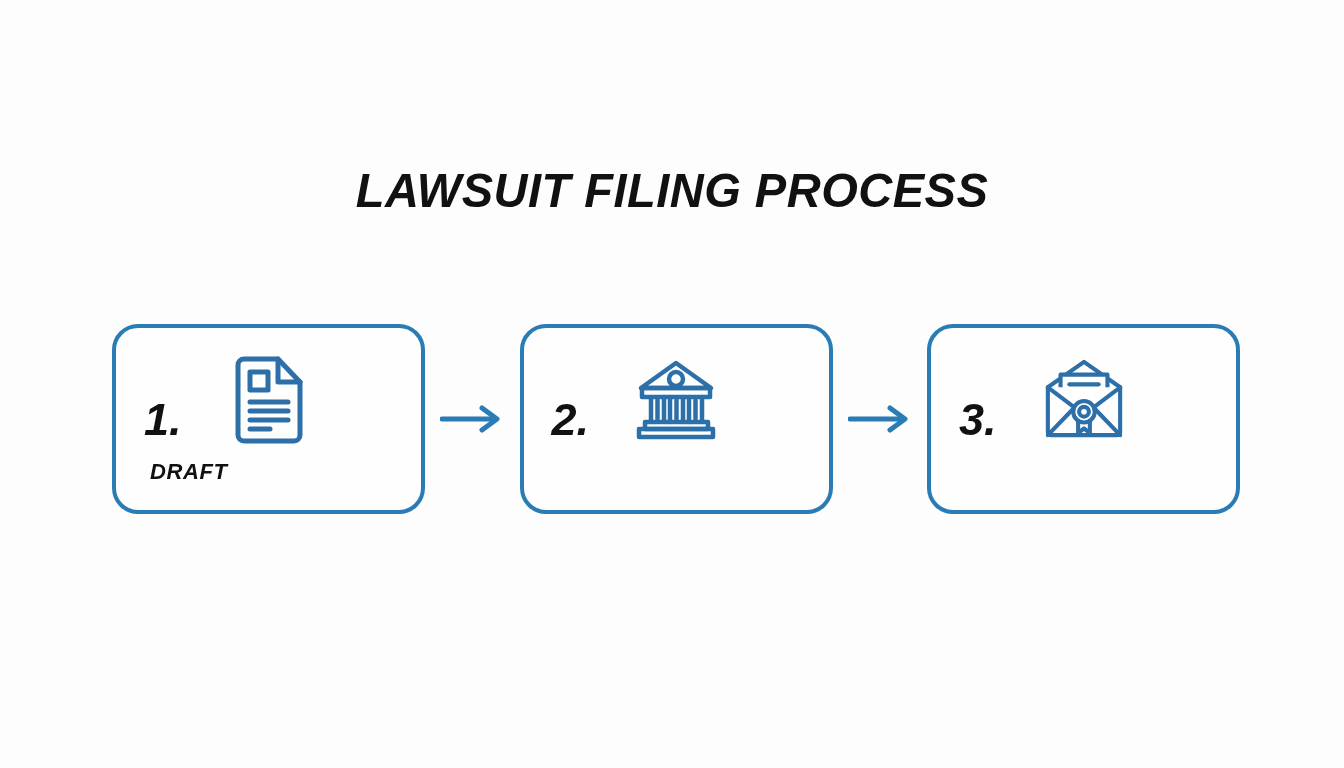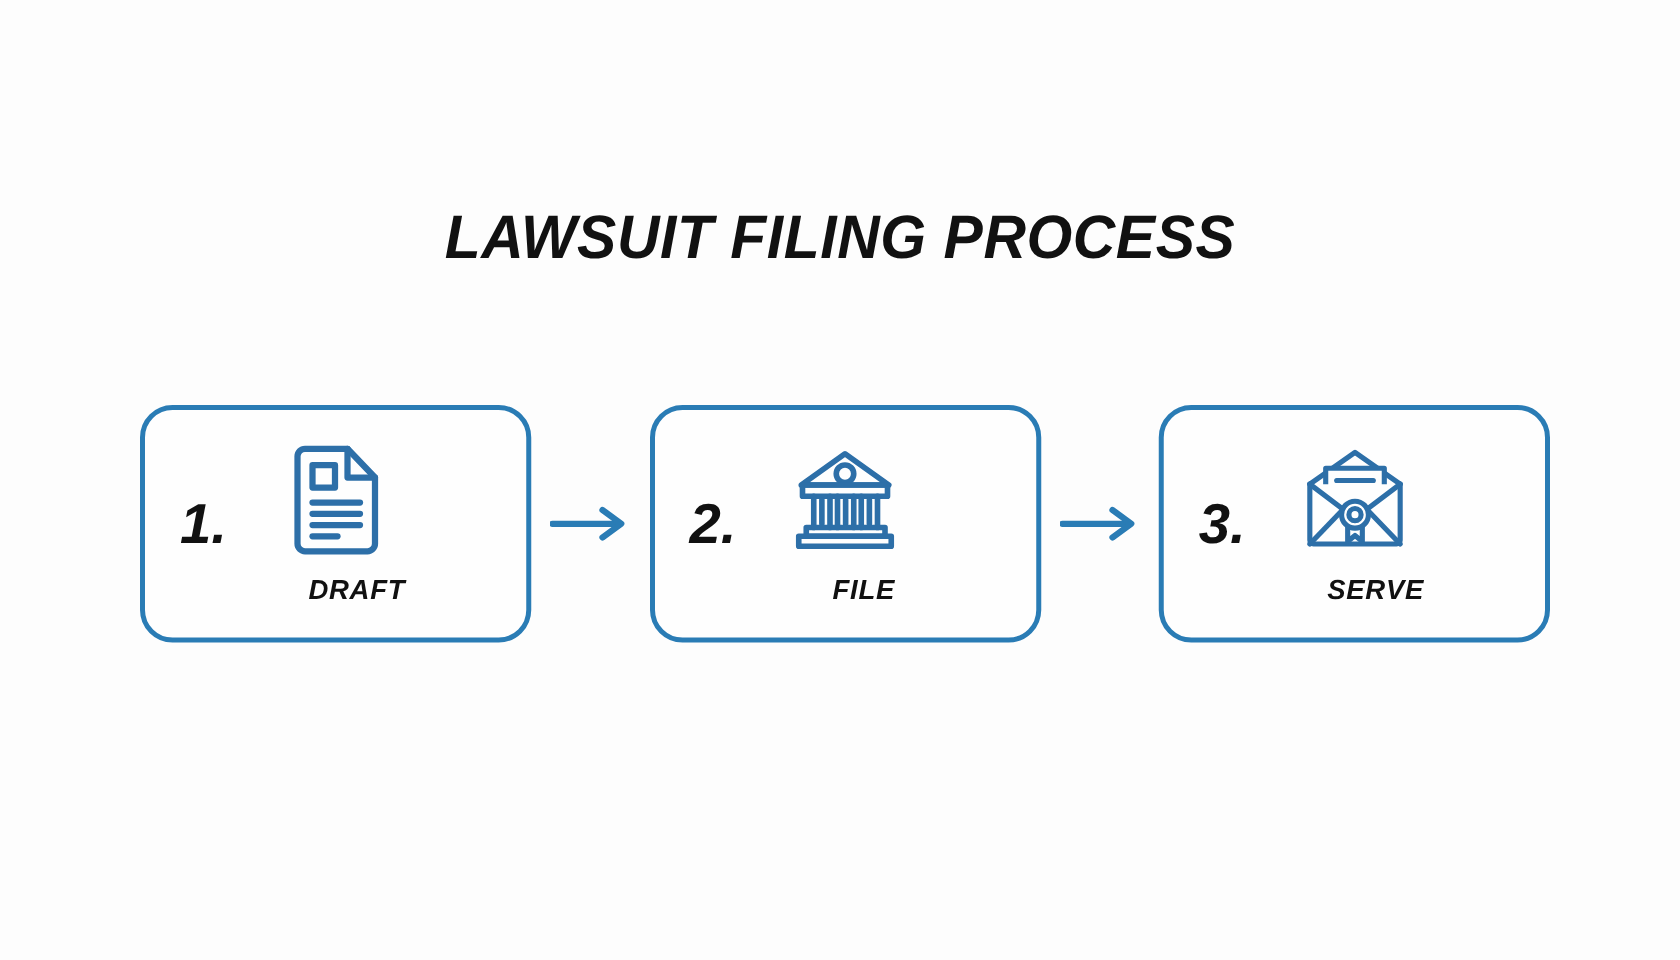--- a/index.html
+++ b/index.html
@@ -82,21 +82,21 @@
     align-items: center;
     justify-content: center;
   }
   .card-icon svg { display: block; }
 
   .card-label {
     position: absolute;
     left: 0;
     right: 0;
     bottom: 27px;
-    text-align: center;
+    text-align: left;
     font-size: 22px;
     font-weight: bold;
     letter-spacing: 0.6px;
     color: #111111;
     line-height: 1;
   }
   
   .card .card-label { padding-left: 34px; }
   .card.card-wide-label .card-label { padding-left: 30px; }
 
@@ -164,21 +164,20 @@
           <path d="M36 39 V64 M49 39 V64"></path>
           <path d="M42.5 42 V61"></path>
           <path d="M55 39 V64 M68 39 V64"></path>
           <path d="M61.5 42 V61"></path>
 
           <path d="M11 64 H74 V71 H11 Z"></path>
           <path d="M5 71 H79 V79 H5 Z"></path>
         </svg>
       </div>
 
-      <div class="card-label">FILE</div>
     </div>
 
     <div class="arrow">
       <svg width="64" height="30" viewBox="0 0 64 30" fill="none" stroke="#2a7cb5" stroke-width="5" stroke-linecap="round" stroke-linejoin="round">
         <path d="M2 15 H52"></path>
         <path d="M42 4 L57 15 L42 26"></path>
       </svg>
     </div>
 
     <div class="card">
@@ -198,17 +197,16 @@
           <path d="M6 30 L43 58 L80 30"></path>
           <path d="M6 79 L32 52"></path>
           <path d="M80 79 L54 52"></path>
 
           <path d="M37 62 L37 77 L43 72 L49 77 L49 62 Z" fill="#fefefe"></path>
           <circle cx="43" cy="55" r="11" fill="#fefefe"></circle>
           <circle cx="43" cy="55" r="5"></circle>
         </svg>
       </div>
 
-      <div class="card-label">SERVE</div>
     </div>
 
   </div>
 </div>
 
 </body></html>

